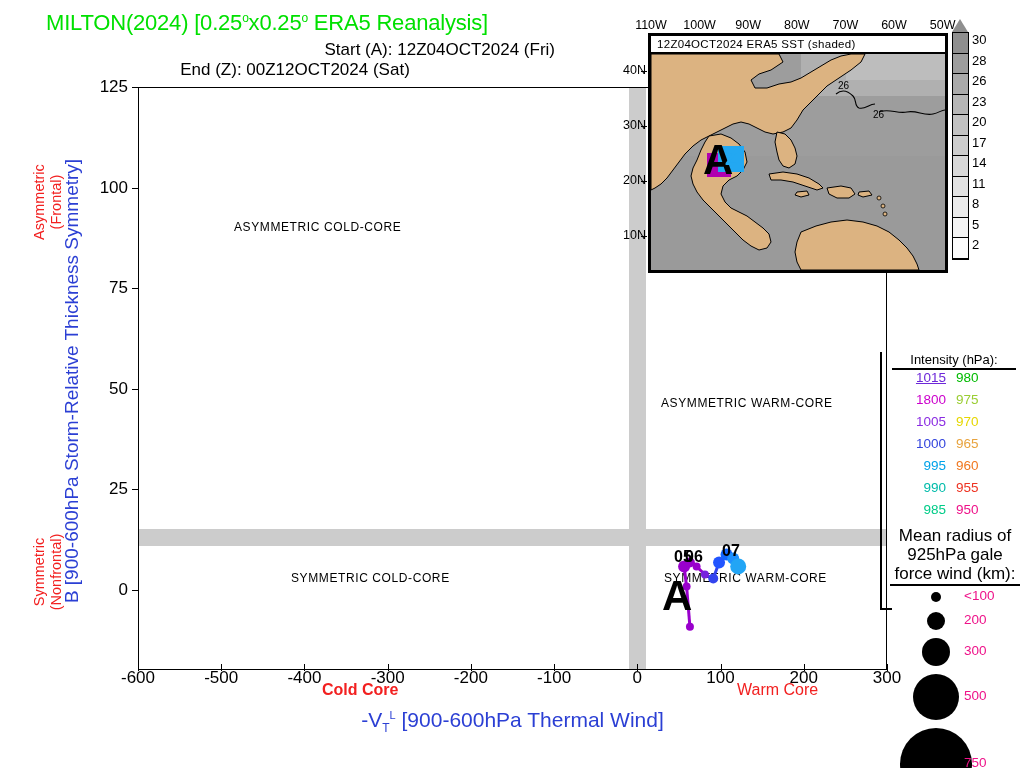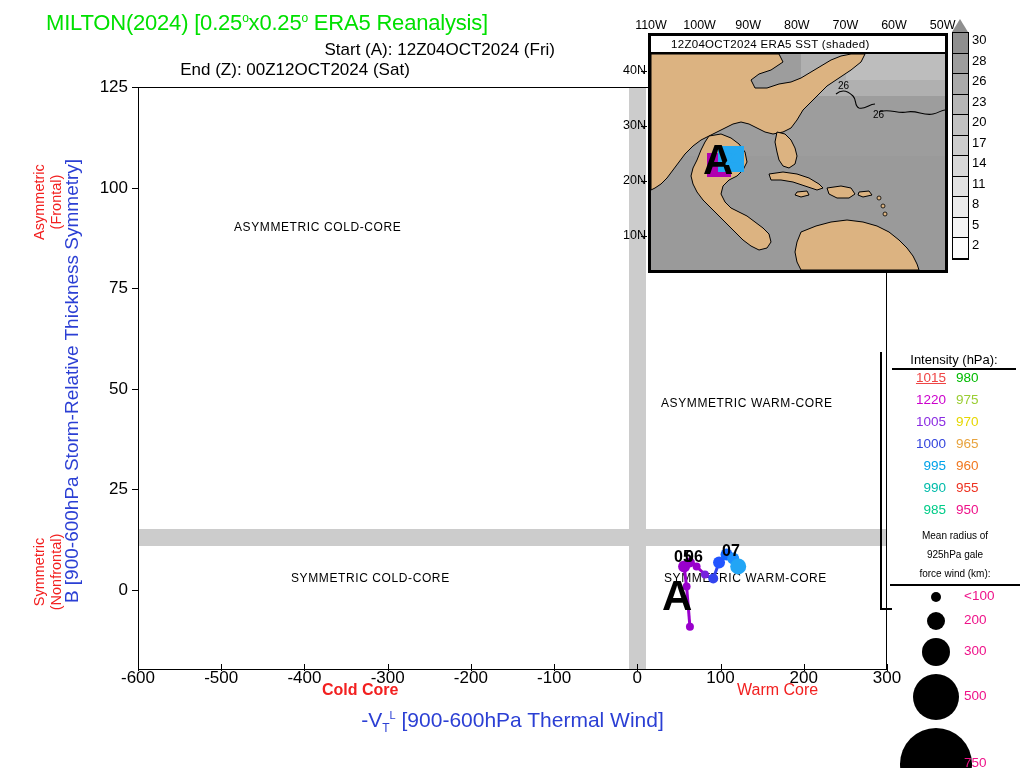--- a/index.html
+++ b/index.html
@@ -158,21 +158,21 @@
     overflow: hidden;
   }
   #map-header {
     position: absolute; left: 3px; top: 3px;
     width: 294px; height: 18px;
     background: #ffffff;
     border-bottom: 2px solid #000;
     box-sizing: border-box;
     font-size: 11.5px;
     color: #000;
-    padding-left: 20px;
+    padding-left: 6px;
     line-height: 17px;
     white-space: nowrap;
     letter-spacing: 0.3px;
   }
   .lon-label {
     position: absolute;
     font-size: 12.5px;
     color: #000;
     text-align: center;
     width: 46px;
@@ -235,21 +235,21 @@
   .int-row {
     position: relative;
     height: 22px;
     font-size: 13.5px;
     white-space: nowrap;
   }
   .int-left  { position:absolute; left: 2px;  width: 58px; text-align: right; }
   .int-right { position:absolute; left: 70px; width: 50px; text-align: left; }
 
   #radius-caption {
-    font-size: 10px;
+    font-size: 17px;
     color: #000;
     text-align: center;
     line-height: 19px;
     width: 138px;
     margin-top: 2px;
   }
   #radius-rule {
     width: 130px; height: 2px; background:#000;
     margin-left: 4px; margin-top: 1px;
   }
@@ -498,25 +498,25 @@
     </div>
 </div>
 
 <div class="abs" id="legend-vrule"></div>
 <div class="abs" id="legend-vrule2"></div>
 
 <div class="abs" id="legend-panel">
   <div id="legend-title">Intensity (hPa):</div>
   <div id="intensity-rows">
       <div class="int-row">
-        <span class="int-left" style="color: #ef4444; text-decoration: underline;">1015</span>
+        <span class="int-left" style="color: #6d28d9; text-decoration: underline;">1015</span>
         <span class="int-right" style="color: rgb(0, 187, 0);">980</span>
       </div>
       <div class="int-row">
-        <span class="int-left" style="color: rgb(204, 0, 204);">1220</span>
+        <span class="int-left" style="color: rgb(204, 0, 204);">1800</span>
         <span class="int-right" style="color: rgb(154, 205, 50);">975</span>
       </div>
       <div class="int-row">
         <span class="int-left" style="color: rgb(138, 43, 226);">1005</span>
         <span class="int-right" style="color: rgb(230, 215, 0);">970</span>
       </div>
       <div class="int-row">
         <span class="int-left" style="color: rgb(51, 68, 221);">1000</span>
         <span class="int-right" style="color: rgb(232, 163, 61);">965</span>
       </div>

